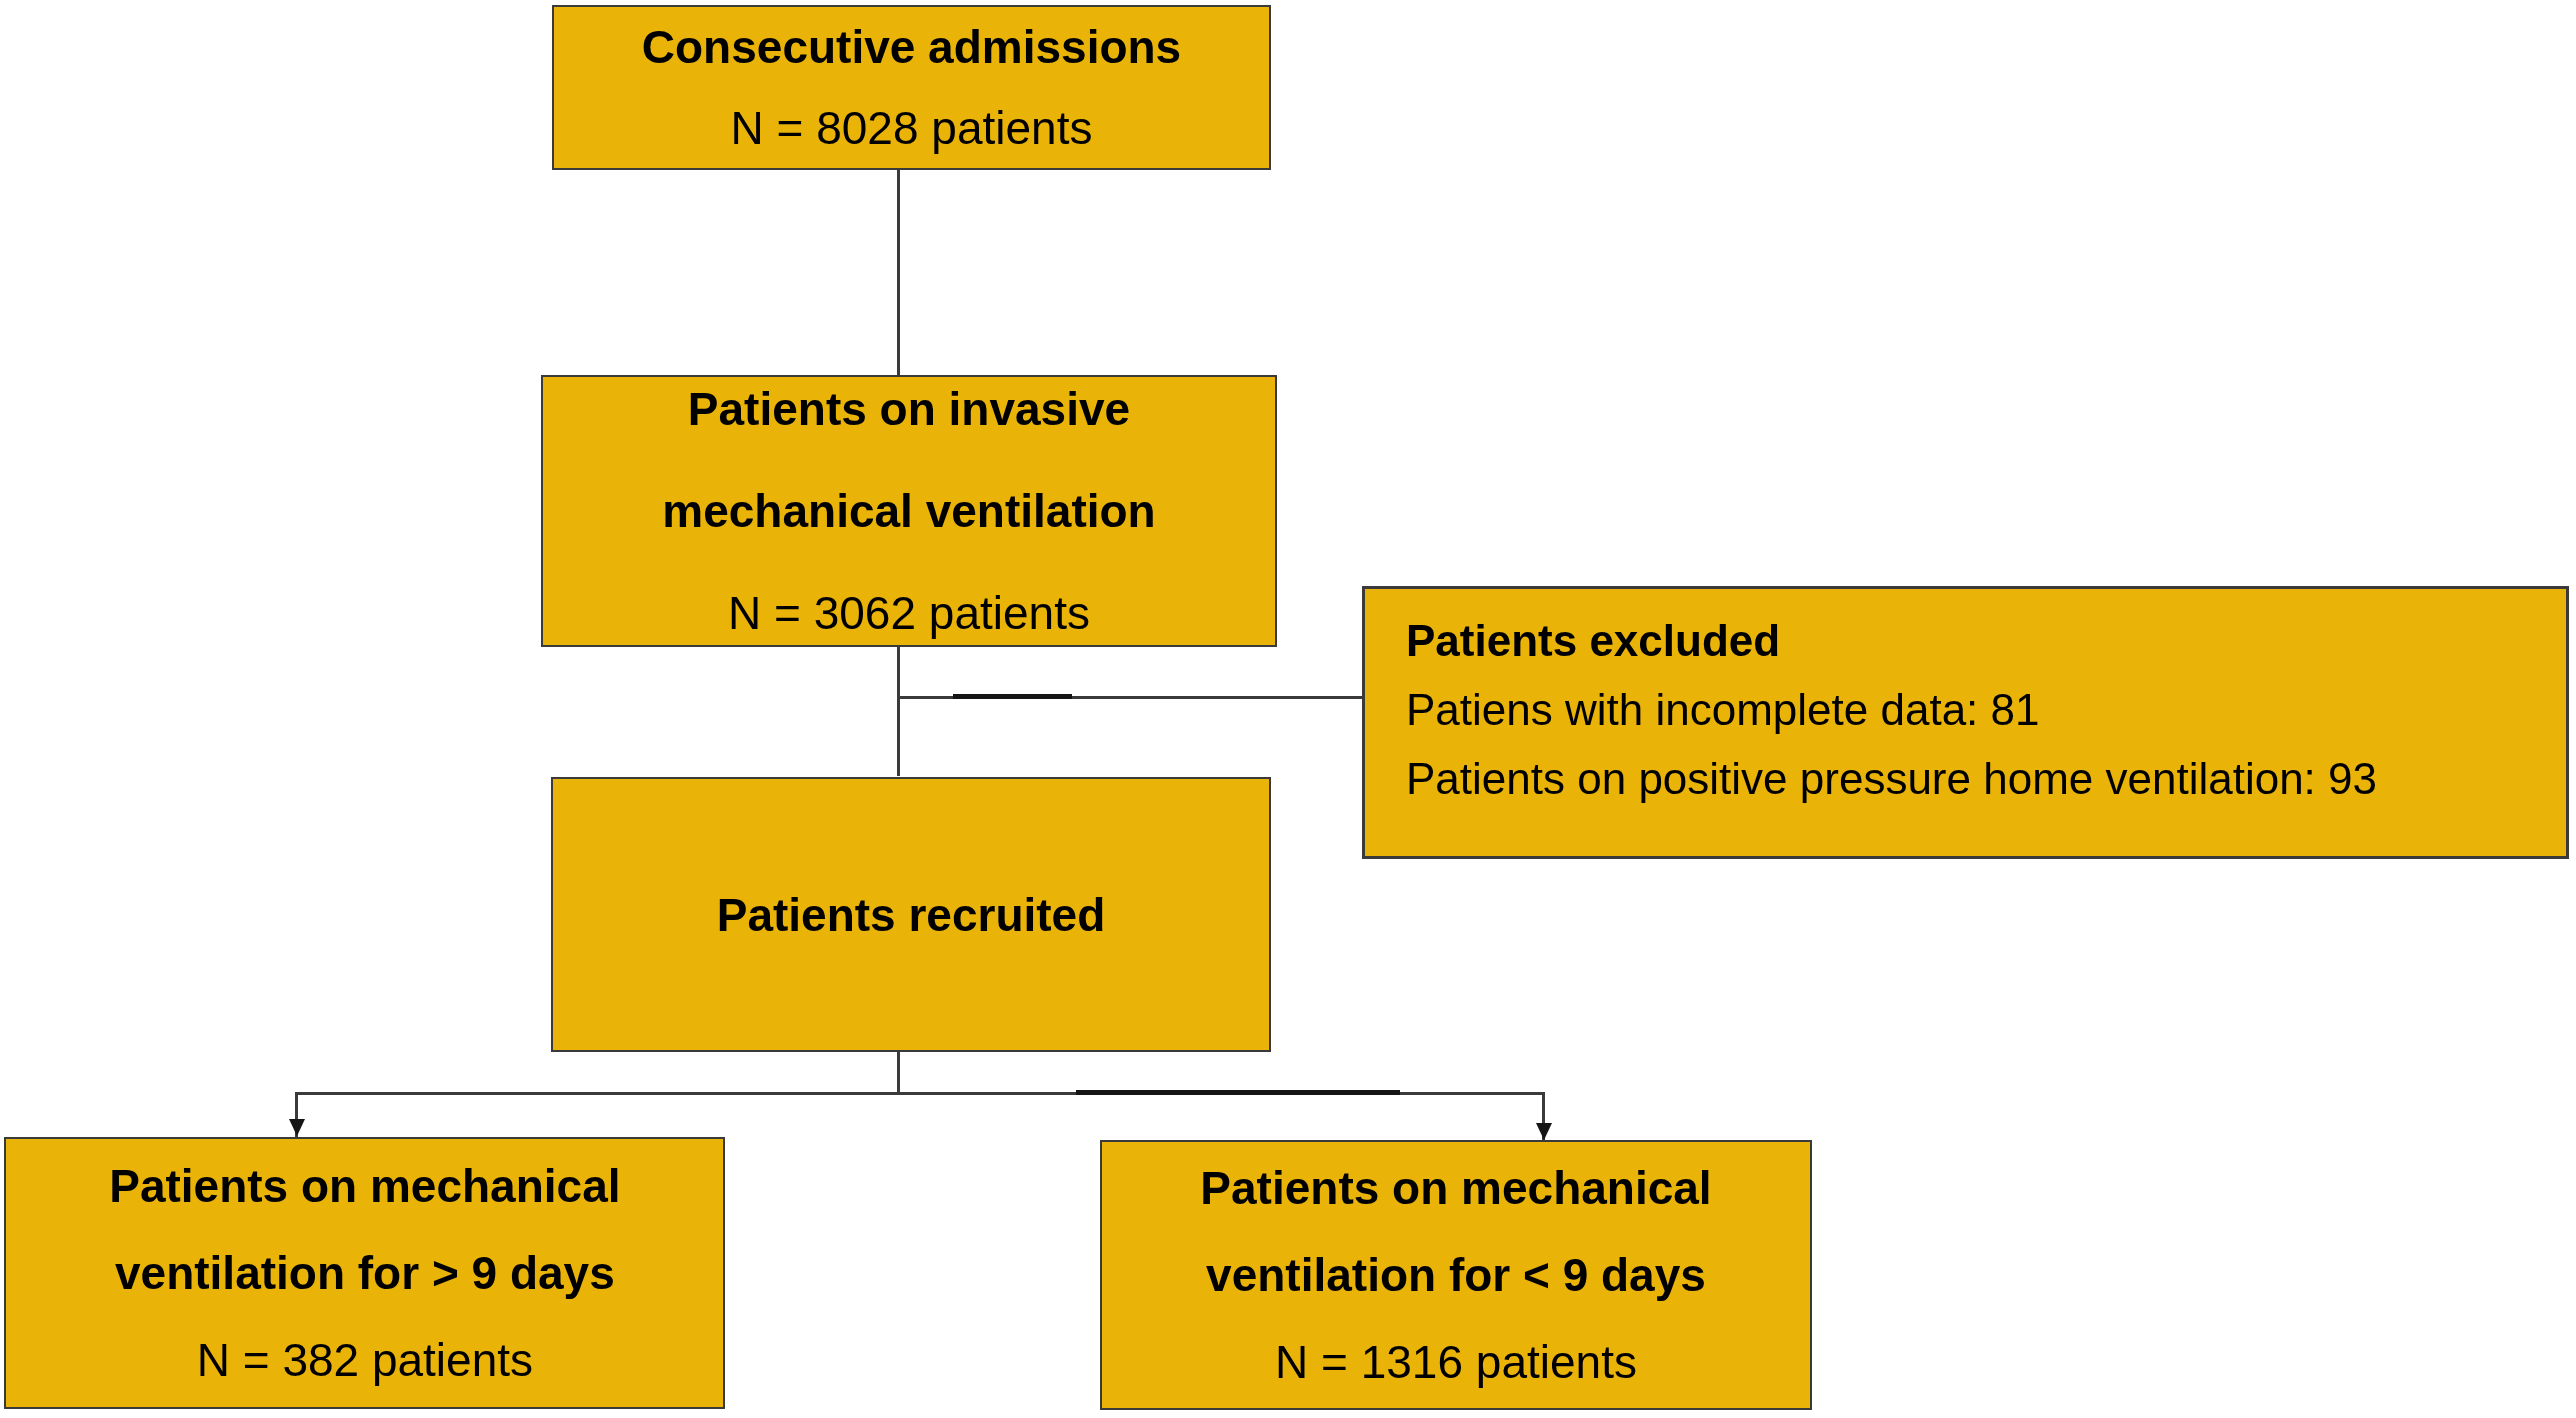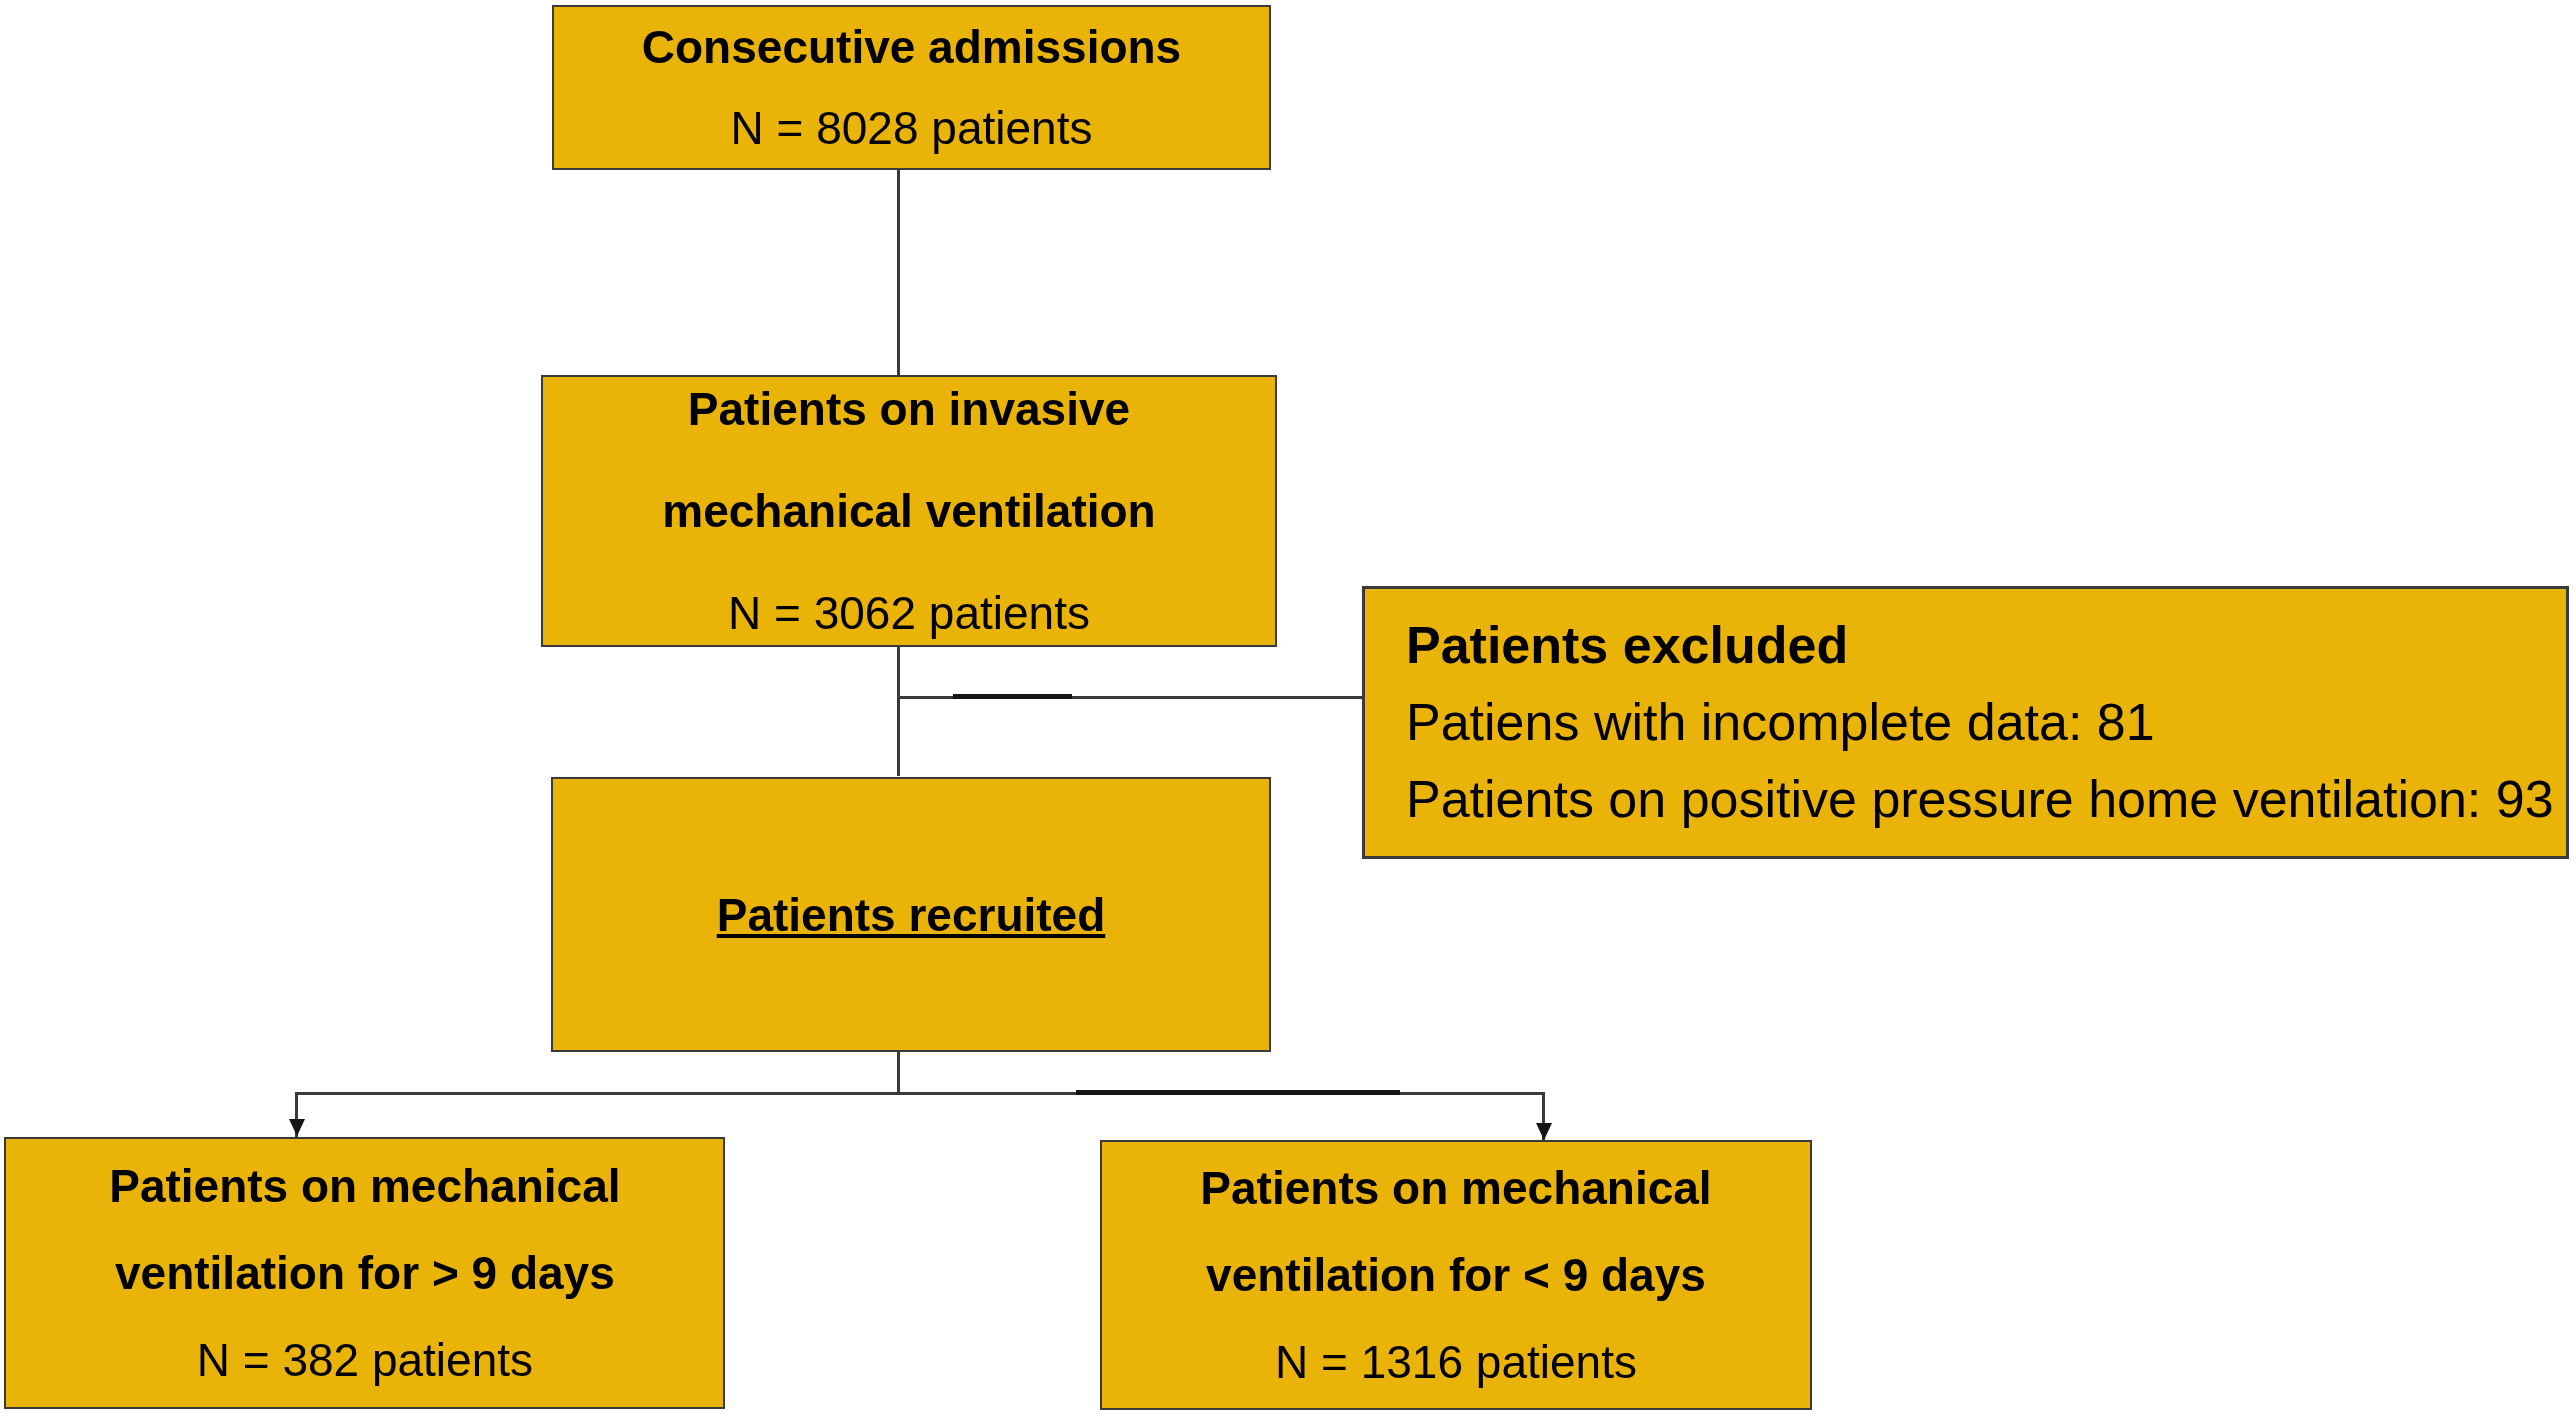--- a/index.html
+++ b/index.html
@@ -34,22 +34,22 @@
 
   
   #box1{left:552px;top:5.3px;width:719px;height:165px;gap:35px;}
   #box2{left:541px;top:375px;width:736px;height:272px;gap:56px;}
   #box-excluded{
     left:1362px;top:586px;width:1207px;height:273px;
     border-width:3.5px;
     justify-content:flex-start;align-items:flex-start;text-align:left;
     padding:30px 17.6px 0 41px;gap:25px;
   }
-  #box-excluded p{font-size:52px;}
-  #box3{left:551px;top:777px;width:720px;height:275px;gap:39px;text-decoration:underline;}
+  #box-excluded p{font-size:44px;}
+  #box3{left:551px;top:777px;width:720px;height:275px;gap:39px;}
   #box4{left:4.4px;top:1137px;width:721px;height:272px;gap:41px;}
   #box5{left:1100px;top:1140px;width:712px;height:270px;gap:41px;}
 
   
   .line{position:absolute;background:var(--line);}
   .line.thick{background:var(--line-thick);}
   #conn-box1-box2{left:897px;top:170px;width:2.6px;height:205px;}
   #conn-box2-box3{left:897px;top:647px;width:2.6px;height:129px;}
   #branch-excluded{left:897px;top:696px;width:465px;height:2.6px;}
   #branch-excluded-thick{left:953px;top:694px;width:119px;height:5.3px;}

